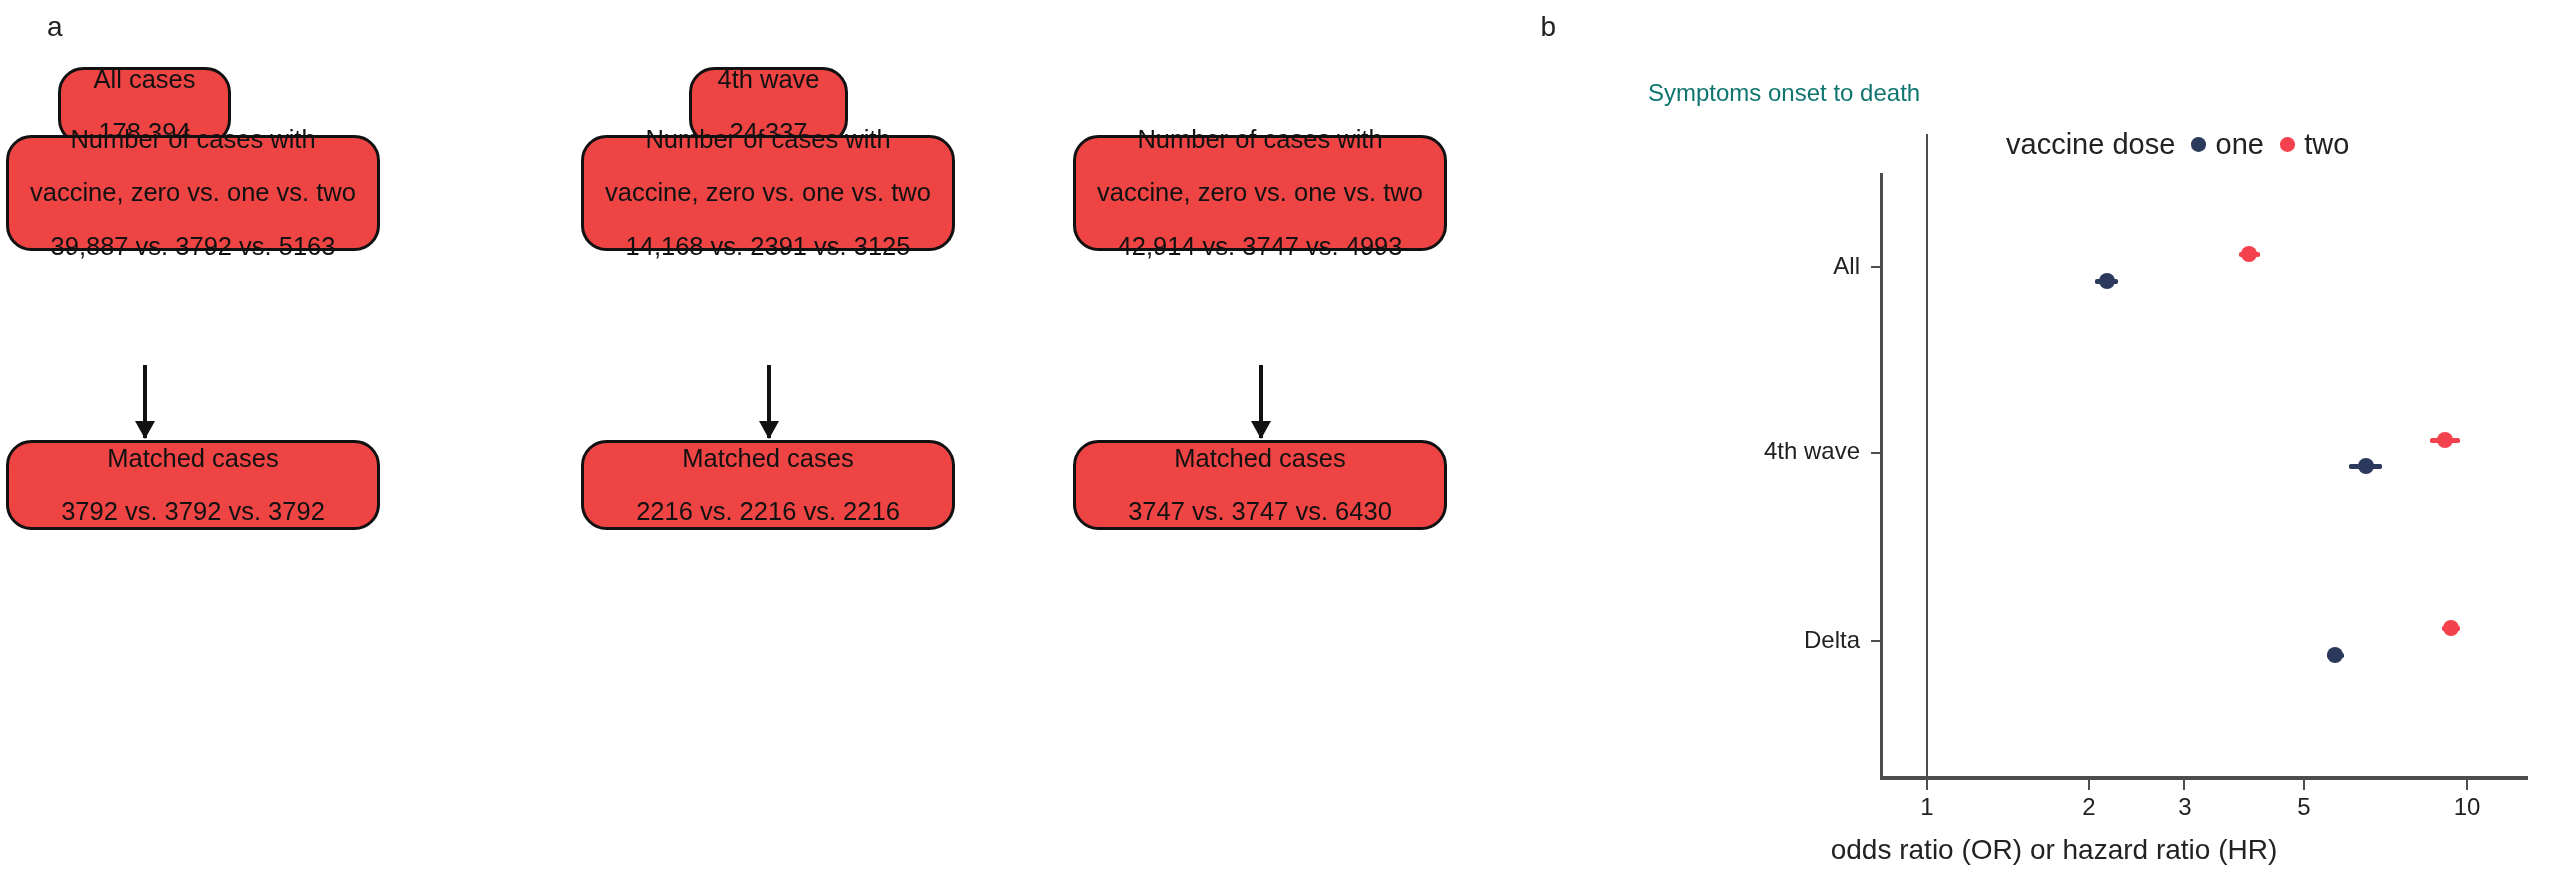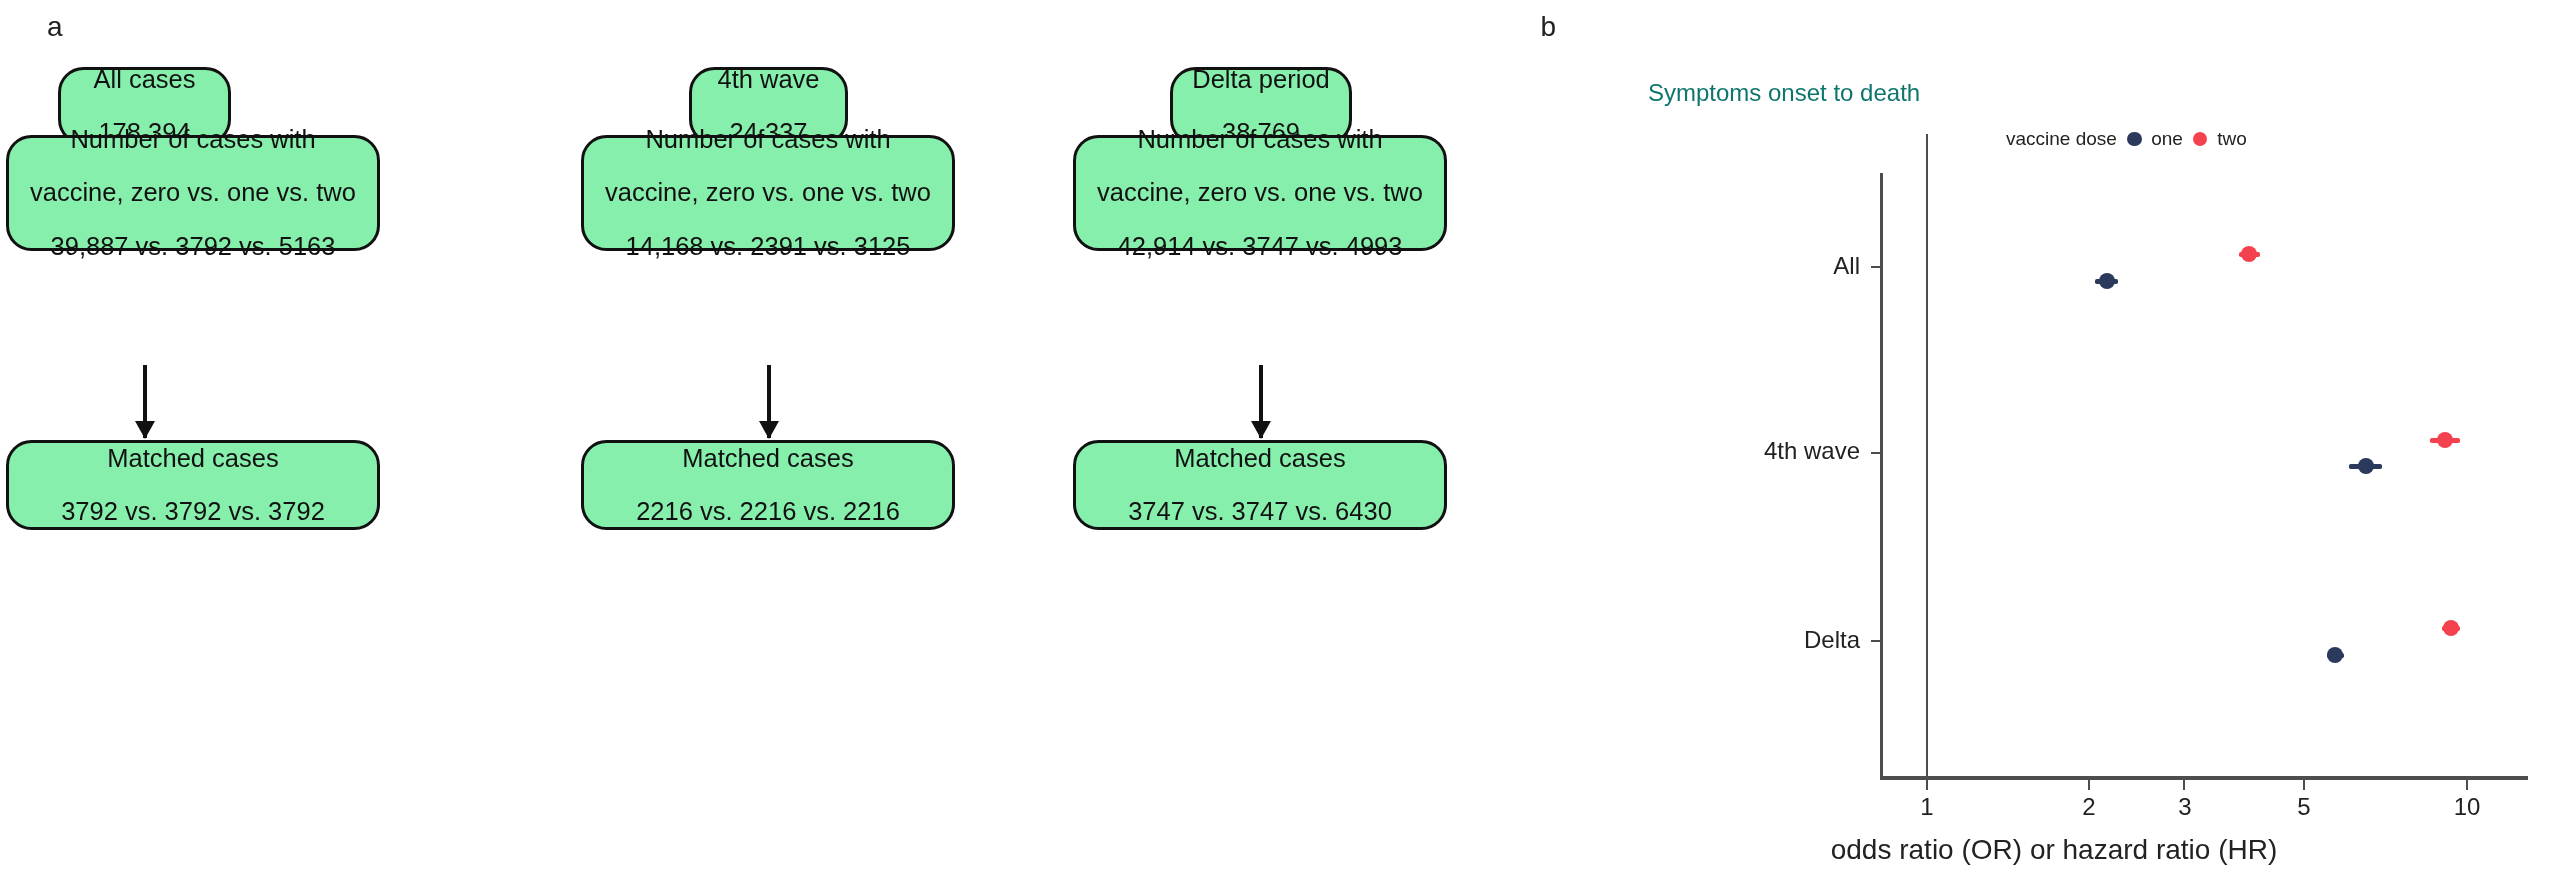--- a/index.html
+++ b/index.html
@@ -19,21 +19,21 @@
     letter-spacing:0;
   }
   
   #panel-a{position:absolute;left:0;top:0;width:1532px;height:885px;}
   .fc-col{position:absolute;top:0;width:100%;height:100%;}
   .fc-box{
     position:absolute;
     box-sizing:border-box;
     border:3px solid #111;
     border-radius:25.5px;
-    background:#86efac;
+    background:#ef4444;
     display:flex;
     flex-direction:column;
     align-items:center;
     justify-content:center;
     text-align:center;
     font-size:25.5px;
     line-height:1.0;
     color:#111;
   }
   .fc-box .ln{display:block;white-space:nowrap;}
@@ -52,22 +52,22 @@
   
   #panel-b{position:absolute;left:1532px;top:0;width:1044px;height:885px;}
   #plot-title{
     position:absolute;
     left:116px;top:79px;
     font-size:24px;color:#0f766e;white-space:nowrap;
   }
   #legend{
     position:absolute;
     left:474px;top:128px;
-    display:flex;align-items:center;gap:10px;
-    font-size:19px;color:#222;white-space:nowrap;text-align:right;
+    display:flex;align-items:center;gap:16px;
+    font-size:29px;color:#222;white-space:nowrap;text-align:right;
   }
   #legend .lg-key{display:flex;align-items:center;gap:9.7px;}
   #legend .dot{width:14.6px;height:14.6px;border-radius:50%;display:inline-block;}
   .axis-line{position:absolute;background:#4d4d4d;}
   #y-axis{left:348px;top:173px;width:3px;height:605px;}
   #x-axis{left:348px;top:776px;width:648px;height:3.6px;}
   .y-tick{position:absolute;width:9.7px;height:2.4px;background:#4d4d4d;left:339px;}
   .y-label{
     position:absolute;
     right:1044px;
@@ -130,24 +130,20 @@
       <span class="ln">14,168 vs. 2391 vs. 3125</span>
     </div>
     <div class="fc-arrow" style="left:767px;top:365px;height:73px;"></div>
     <div class="fc-box" style="left:581px;top:440px;width:374px;height:90px;">
       <span class="ln">Matched cases</span>
       <span class="ln">2216 vs. 2216 vs. 2216</span>
     </div>
   </div>
 
   <div class="fc-col">
-    <div class="fc-box" style="left:1170px;top:67px;width:182px;height:78px;">
-      <span class="ln">Delta period</span>
-      <span class="ln">38,769</span>
-    </div>
     <div class="fc-arrow" style="left:1259px;top:146px;height:87px;"></div>
     <div class="fc-box" style="left:1073px;top:135px;width:374px;height:116px;">
       <span class="ln">Number of cases with</span>
       <span class="ln">vaccine, zero vs. one vs. two</span>
       <span class="ln">42,914 vs. 3747 vs. 4993</span>
     </div>
     <div class="fc-arrow" style="left:1259px;top:365px;height:73px;"></div>
     <div class="fc-box" style="left:1073px;top:440px;width:374px;height:90px;">
       <span class="ln">Matched cases</span>
       <span class="ln">3747 vs. 3747 vs. 6430</span>

